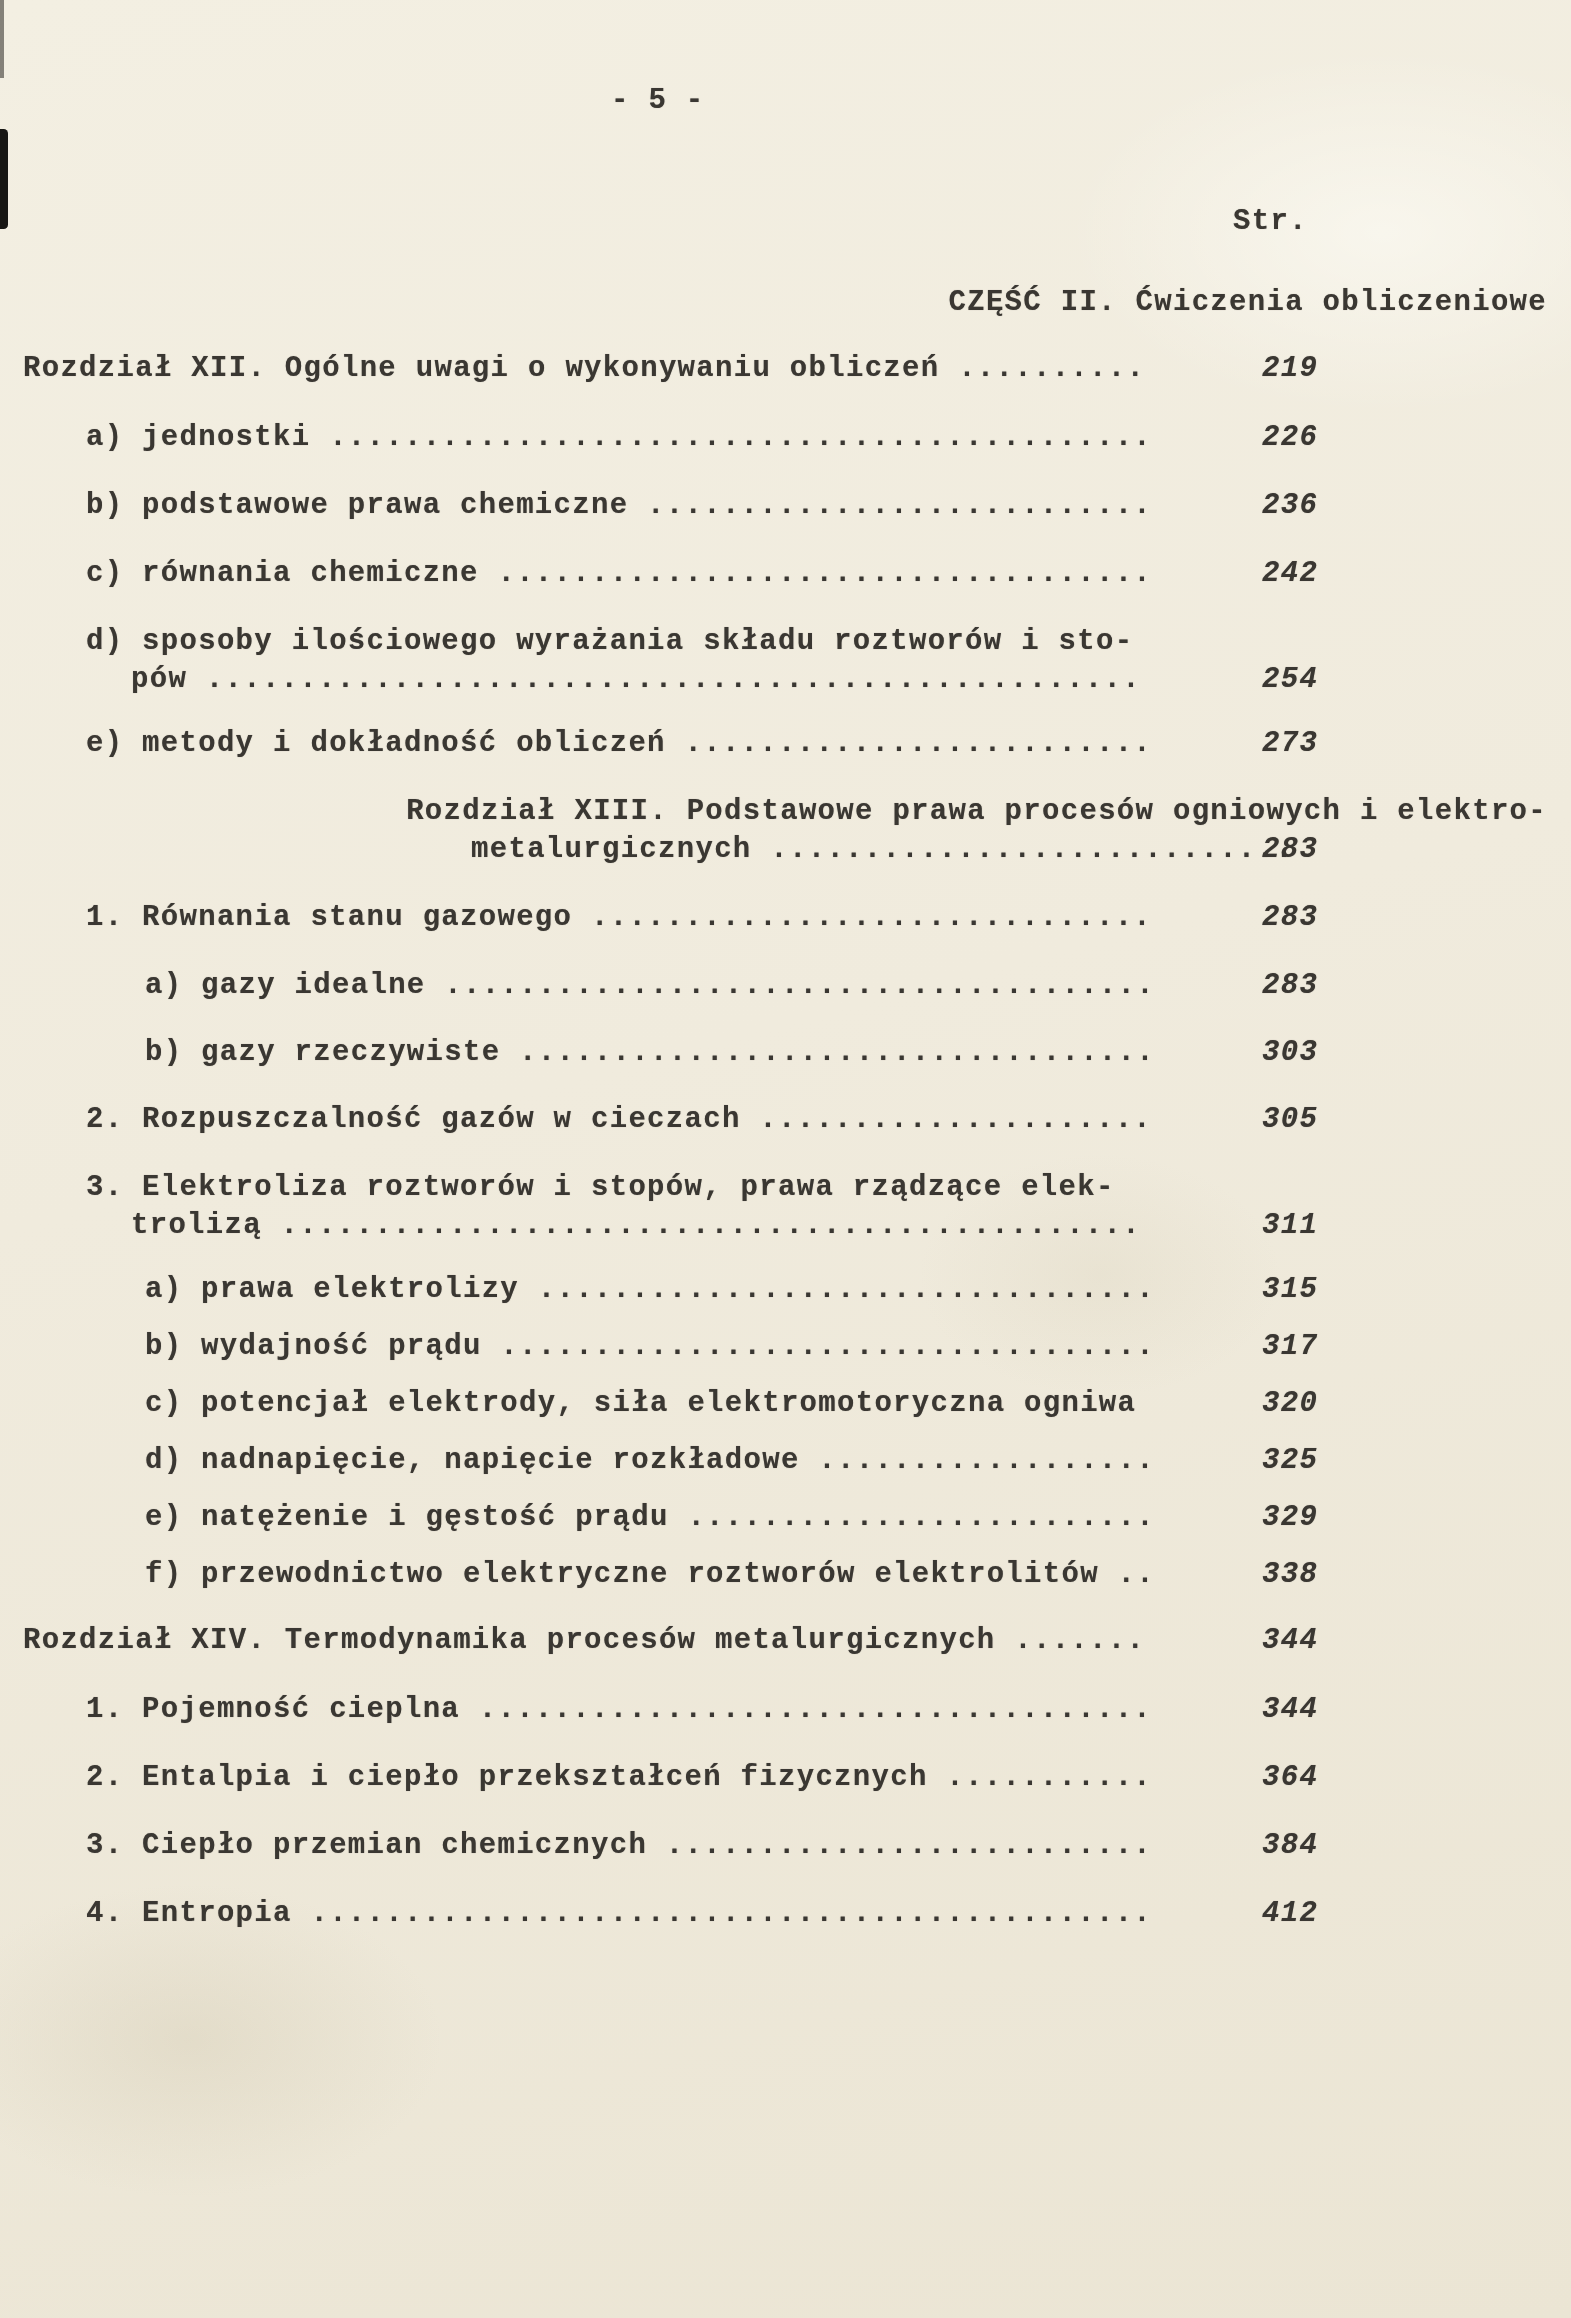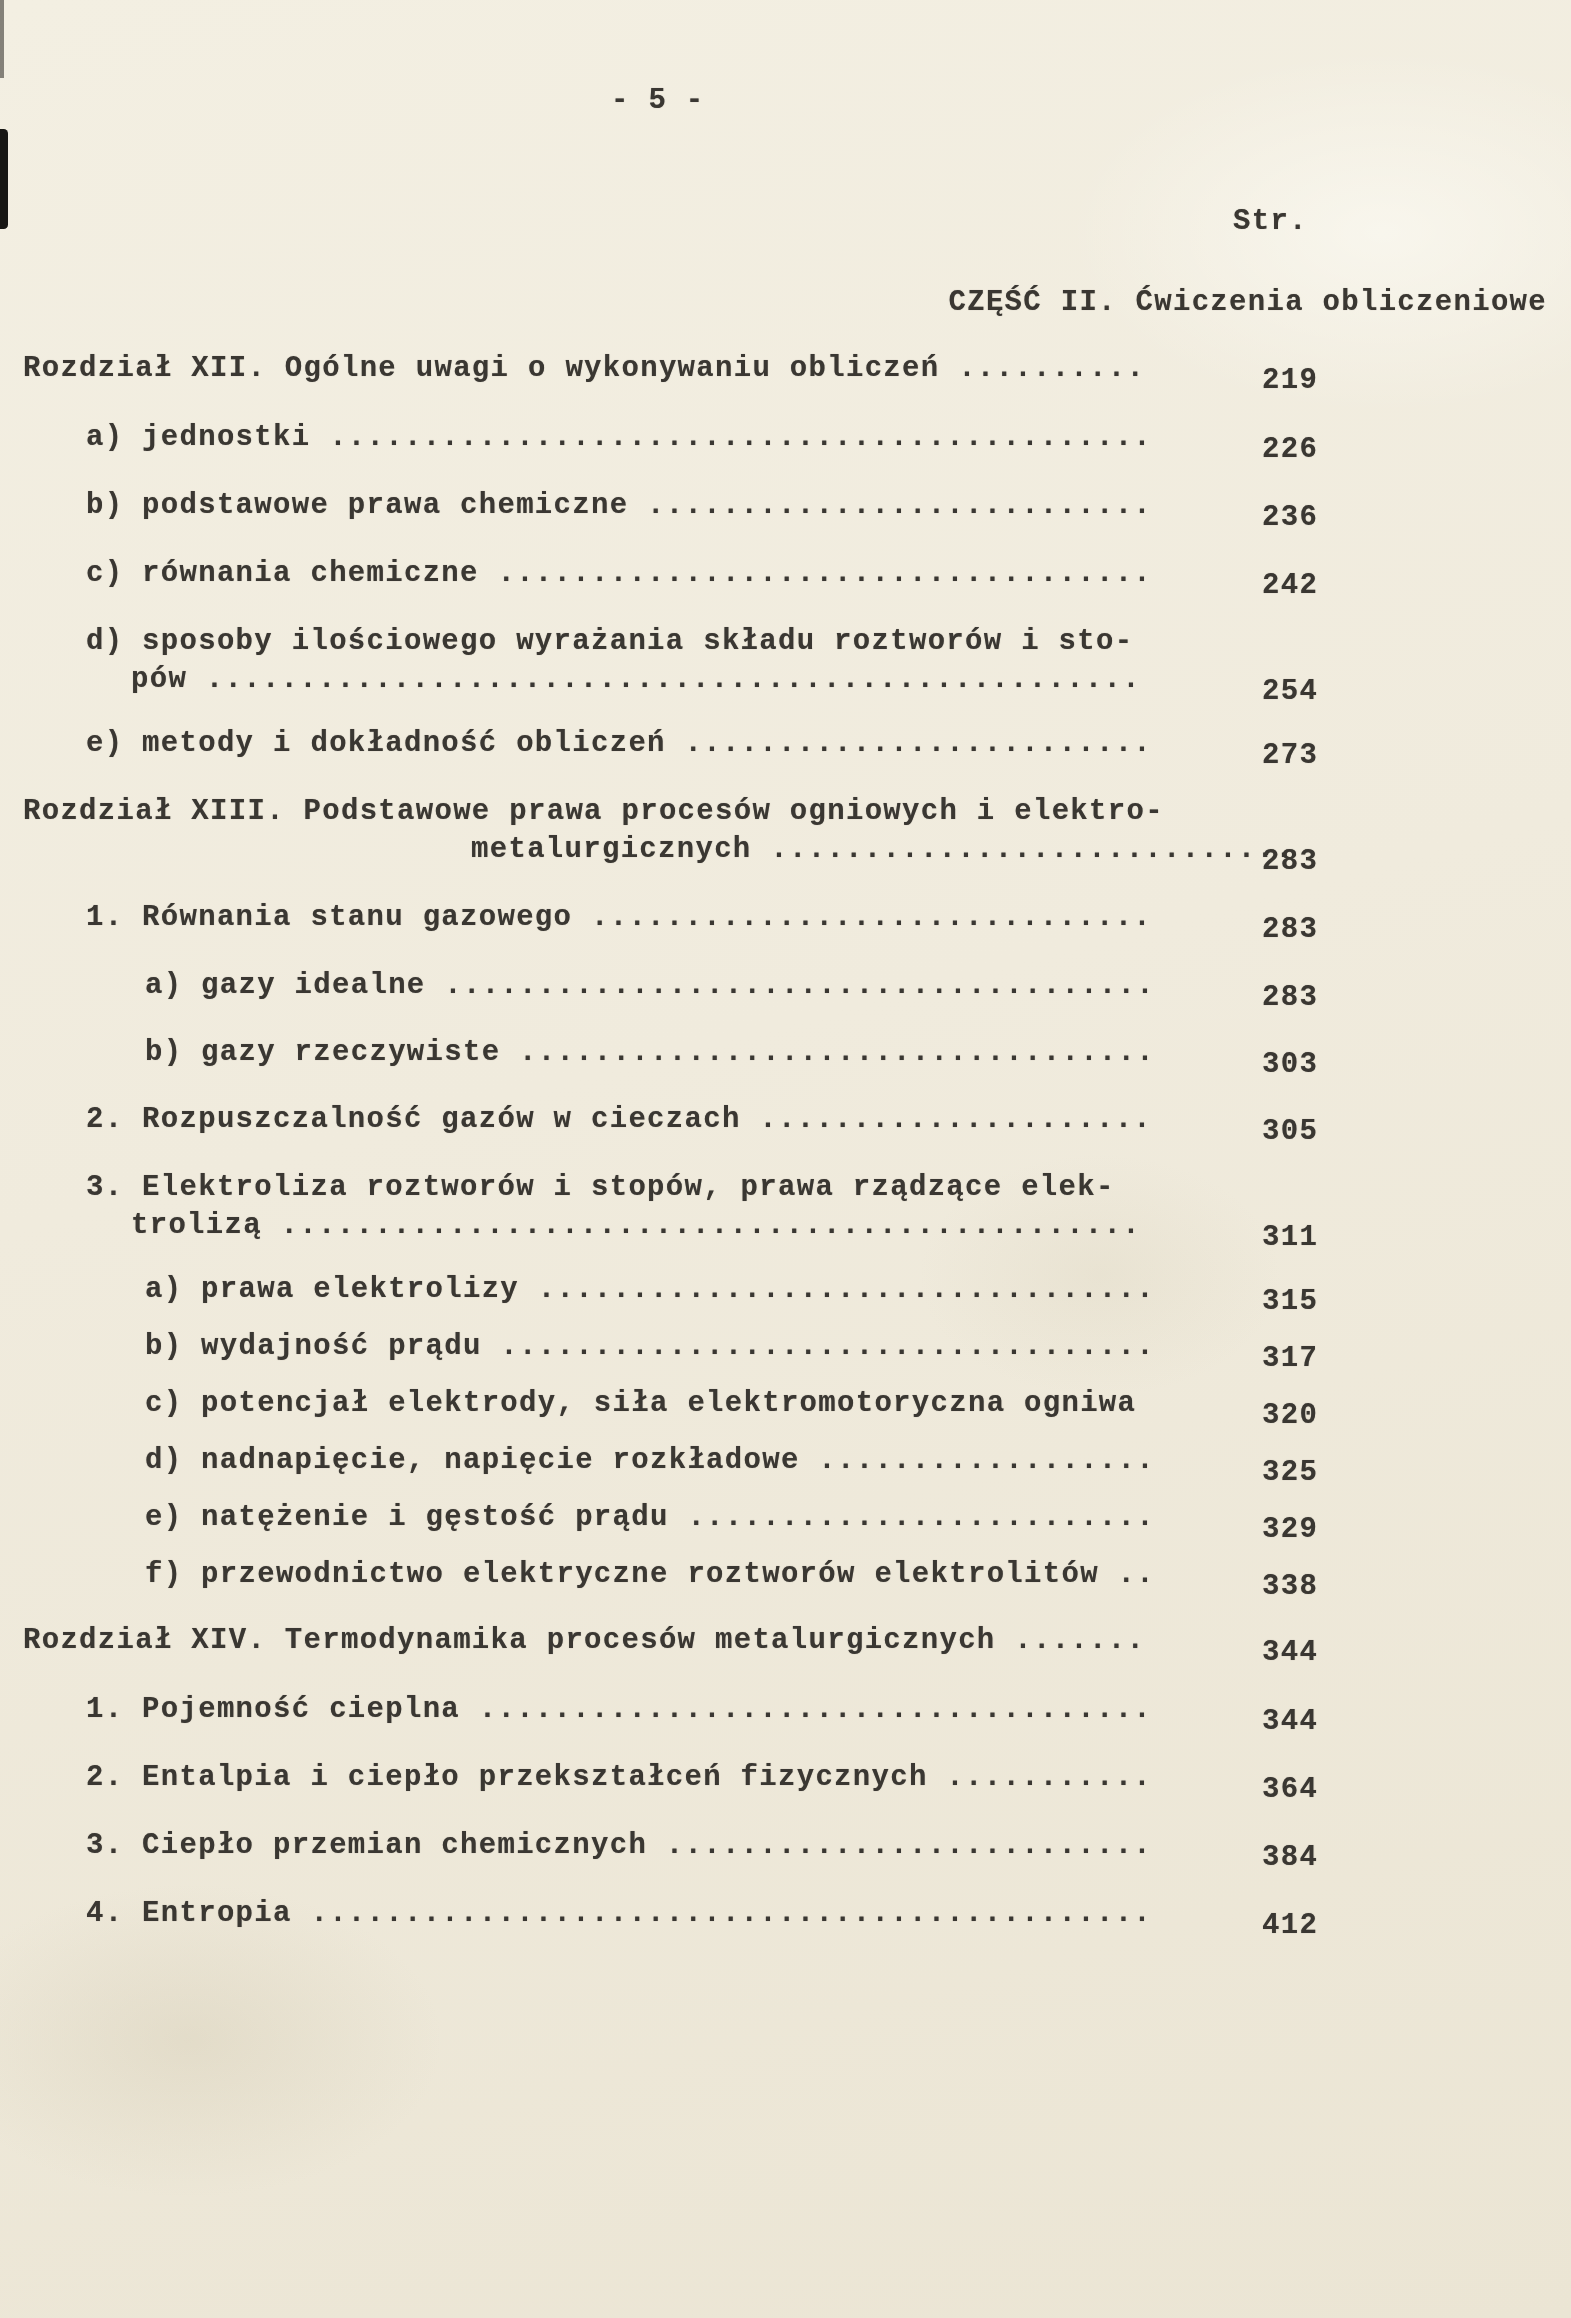--- a/index.html
+++ b/index.html
@@ -25,24 +25,24 @@
   .typed{
     font-weight:700;font-size:29px;line-height:36px;letter-spacing:1.3px;
     text-shadow:0 0 0.9px rgba(56,52,46,.45);
     white-space:pre;
   }
   .folio{position:absolute;left:611px;top:83px;}
   .str{position:absolute;left:1233px;top:204px;}
   .toc{position:absolute;left:23px;top:285px;width:1524px;}
   .row{position:relative;white-space:nowrap;}
   .row .txt{display:inline-block;}
-  .row .pg{position:absolute;left:1239px;top:12px;}
+  .row .pg{position:absolute;left:1239px;top:0;font-style:italic;}
   .k-part{margin-bottom:26px;text-align:right;}
   .k-chapter{margin-top:30px;margin-bottom:33px;}
-  .k-chapterw{margin-top:8px;margin-bottom:1.7px;}
+  .k-chapterw{margin-top:8px;margin-bottom:1.7px;text-align:right;}
   .k-item{margin-bottom:32px;}
   .k-itemw{margin-bottom:1.7px;text-decoration:underline;}
   .k-cont-item{margin-bottom:28.5px;}
   .k-cont-chapter{margin-bottom:32px;text-align:center;}
   .k-sub{margin-bottom:31px;}
   .k-subt{margin-bottom:21px;}
   .k-item .txt,.k-itemw .txt{padding-left:63px;}
   .k-cont-item .txt{padding-left:108px;}
   .k-cont-chapter .txt{padding-left:195px;}
   .k-sub .txt,.k-subt .txt{padding-left:122px;}

